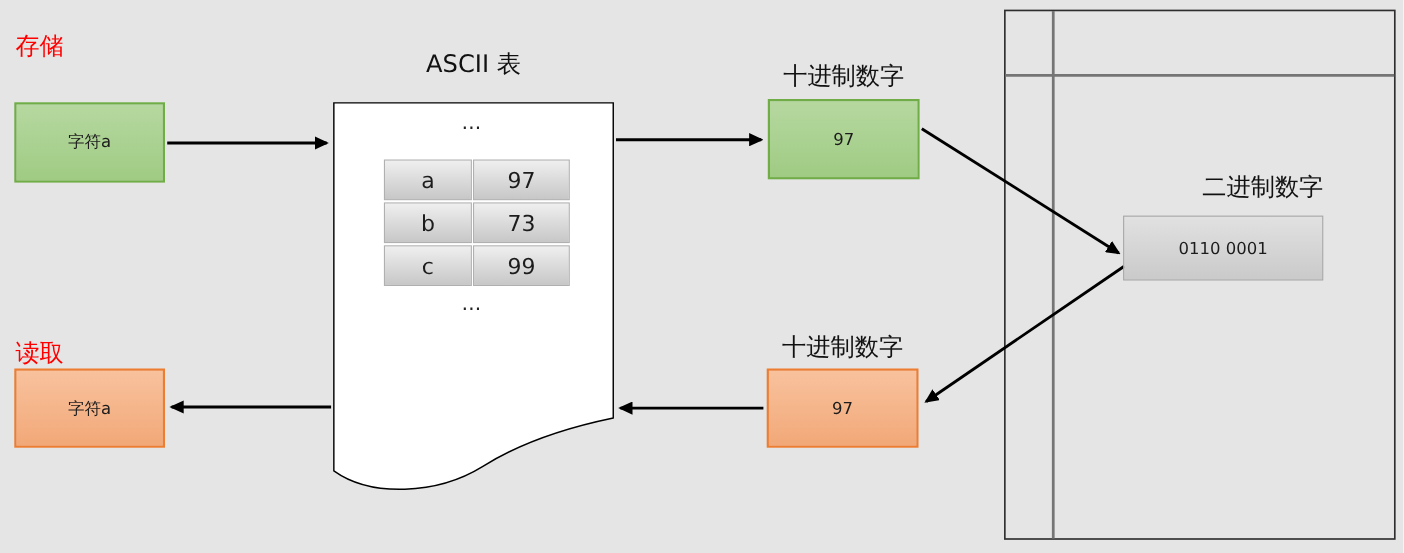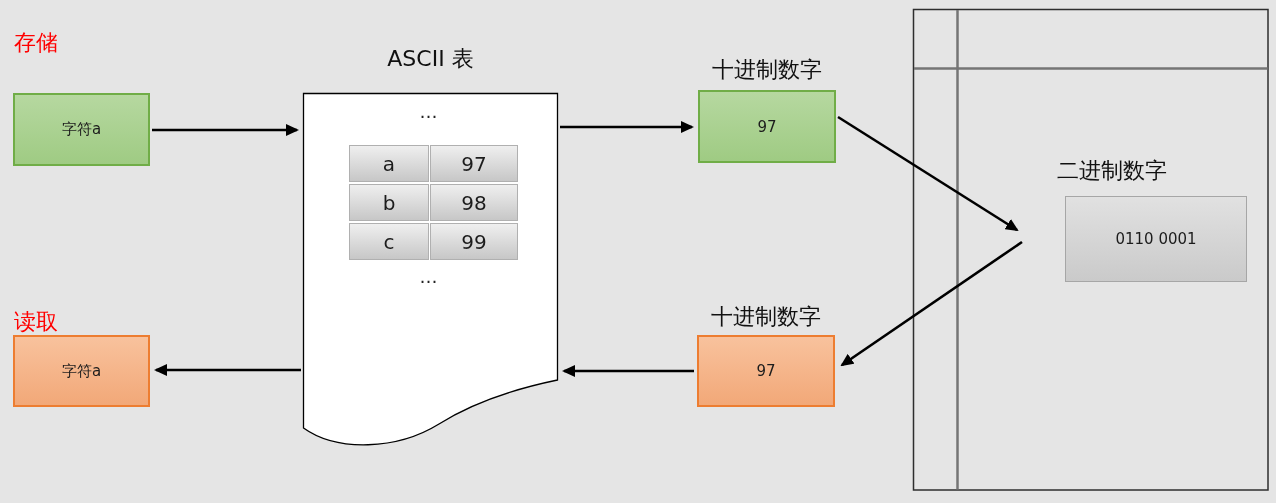--- a/index.html
+++ b/index.html
@@ -59,41 +59,41 @@
     <line x1="1022" y1="242" x2="842" y2="365" stroke="#000" stroke-width="2.6" marker-end="url(#arrow)"></line>
     <line x1="694" y1="371" x2="564" y2="371" stroke="#000" stroke-width="2.6" marker-end="url(#arrow)"></line>
     <line x1="301" y1="370" x2="156" y2="370" stroke="#000" stroke-width="2.6" marker-end="url(#arrow)"></line>
   </svg>
 
   <div class="lbl red" style="left:14px;top:30px;">存储</div>
   <div class="lbl red" style="left:14px;top:277px;margin-top:32px;">读取</div>
 
   <div class="lbl center" style="left:303px;top:46px;width:255px;">ASCII 表</div>
   <div class="lbl center" style="left:693px;top:57px;width:148px;">十进制数字</div>
-  <div class="lbl center" style="left:1021px;top:158px;width:182px;">二进制数字</div>
+  <div class="lbl center" style="left:1021px;top:158px;width:182px;text-align:right;">二进制数字</div>
   <div class="lbl center" style="left:692px;top:304px;width:148px;">十进制数字</div>
 
   <div class="box green" style="left:13px;top:93px;width:137px;height:73px;">字符a</div>
   <div class="box green" style="left:698px;top:90px;width:138px;height:73px;">97</div>
-  <div class="box gray" style="left:1065px;top:196px;width:182px;height:86px;">0110 0001</div>
+  <div class="box gray" style="left:1021px;top:196px;width:182px;height:59px;">0110 0001</div>
   <div class="box orange" style="left:697px;top:335px;width:138px;height:72px;">97</div>
   <div class="box orange" style="left:13px;top:335px;width:137px;height:72px;">字符a</div>
 
   <div class="ellipsis" style="top:101px;">…</div>
   <div class="ellipsis" style="top:266px;">…</div>
 
   <table class="ascii">
     <tbody>
         <tr>
       <td class="c1">a</td>
       <td class="c2">97</td>
     </tr>
     <tr>
       <td class="c1">b</td>
-      <td class="c2">98</td>
+      <td class="c2">73</td>
     </tr>
     <tr>
       <td class="c1">c</td>
       <td class="c2">99</td>
     </tr>
   </tbody>
     </table>
 
 </div>
 

